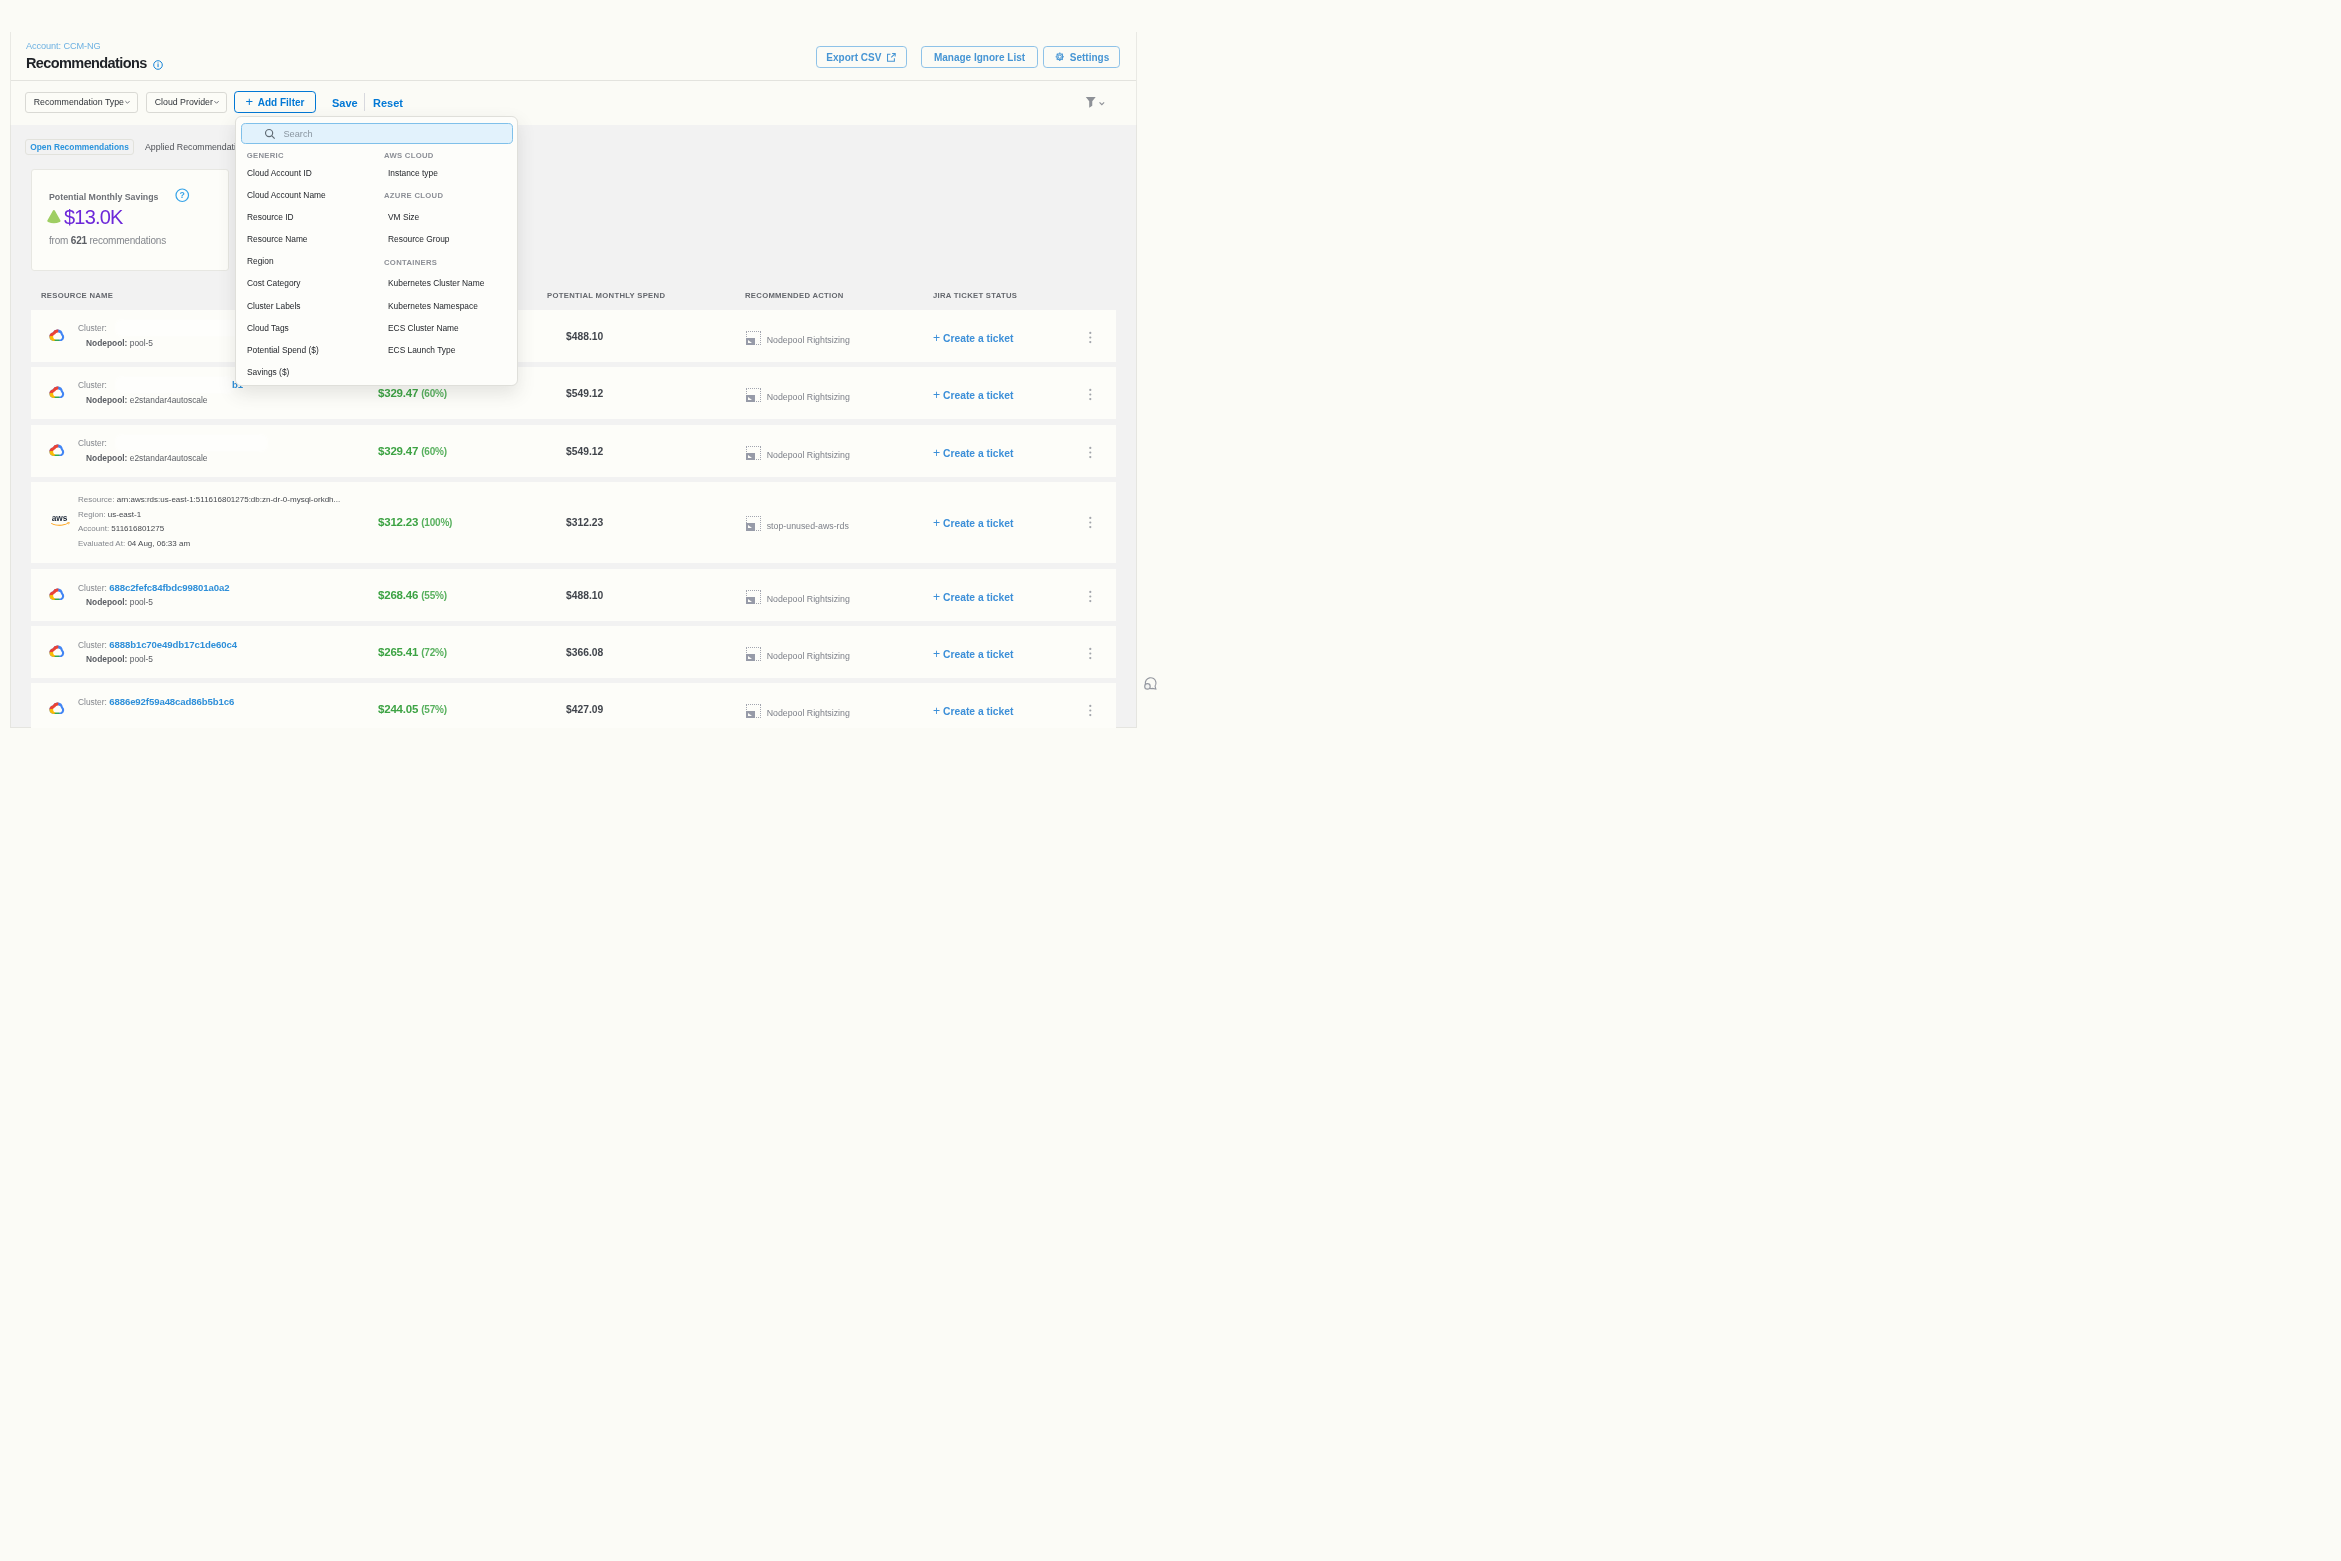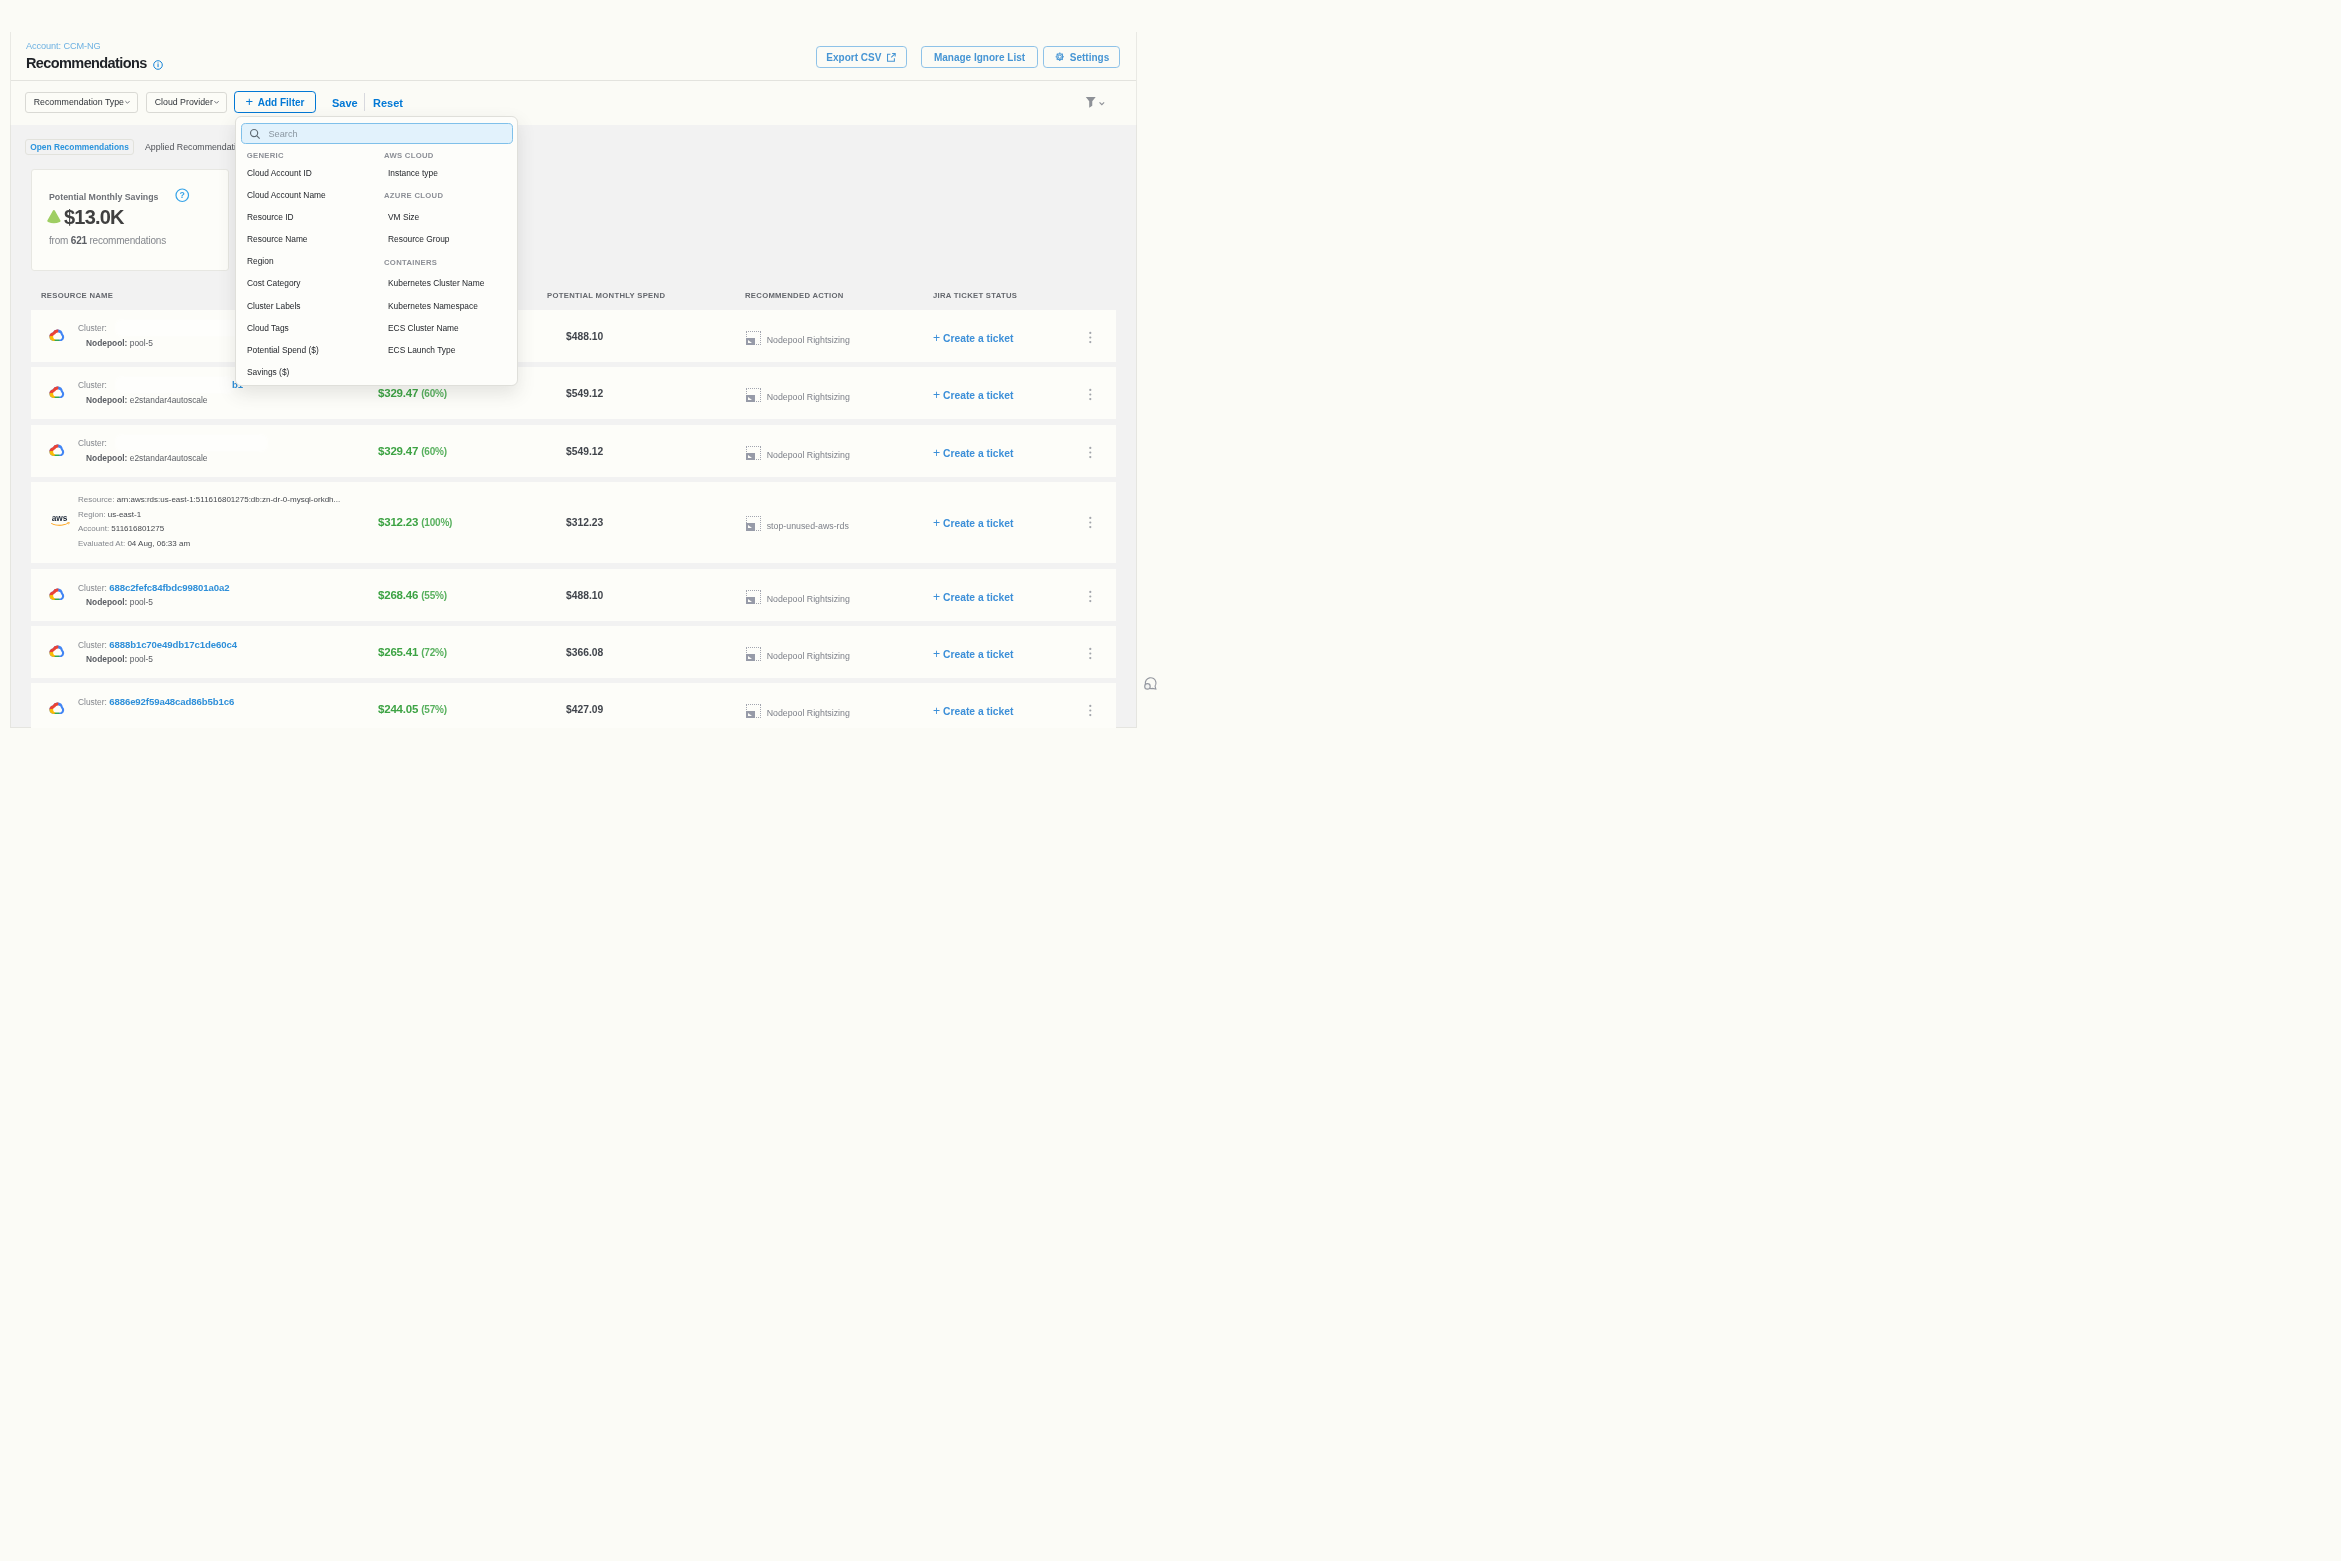--- a/index.html
+++ b/index.html
@@ -34,21 +34,21 @@
   .dots { position:absolute; left:1057px; }
   .redact { position:absolute; background:#fefefc; border-radius:4.6px; box-shadow:0 0 3.1px 1.5px #fefefc; }
   .gcp { position:absolute; left:17.6px; }
   .plus { font-size:12.2px; font-weight:normal; }
   .al { position:absolute; left:47px; font-size:8px; color:#45484e; }
   .alab { color:#84878d; }
   .acticon { display:inline-block; width:15.3px; height:14.5px; border:1.2px dotted #a2a5af; position:relative; }
   .acticon::before { content:""; position:absolute; left:-1.2px; bottom:-1.2px; width:9.2px; height:7.7px; background:#979ba8; }
   .acticon::after { content:""; position:absolute; left:1.1px; bottom:1.1px; width:0; height:0; border-left:4.2px solid #fdfdf9; border-top:3.4px solid transparent; }
   #panel { left:235px; top:116px; width:283px; height:270px; background:#fdfdfa; border:0.8px solid #dfdfda; border-radius:6.1px; box-shadow:0 7.7px 18.4px rgba(60,60,60,0.13); }
-  #search { position:absolute; left:5.4px; top:6.1px; width:272px; height:21.4px; background:#e2f2fc; border:1.1px solid #7fc0ea; border-radius:4.6px; display:flex; align-items:center; padding-left:7px; gap:6.9px; }
+  #search { position:absolute; left:5.4px; top:6.1px; width:272px; height:21.4px; background:#e2f2fc; border:1.1px solid #7fc0ea; border-radius:4.6px; display:flex; align-items:center; padding-left:22px; gap:6.9px; }
   #ph { font-size:9.2px; color:#8a96a0; }
   .phead { position:absolute; font-size:7.7px; font-weight:bold; color:#8c8f96; letter-spacing:0.3px; }
   .pitem { position:absolute; font-size:8.4px; color:#23262b; }
 </style>
 </head>
 <body>
 <div id="page">
 <svg width="0" height="0" style="position:absolute">
   <defs>
     <g id="gcp">
@@ -125,21 +125,21 @@
 
   <div class="abs" id="card"></div>
   <div class="abs" style="left:49px;top:192px;font-size:8.8px;font-weight:bold;color:#6e7177">Potential Monthly Savings</div>
   <svg class="abs" style="left:175px;top:188px" width="14.5" height="14.5" viewBox="0 0 19 19">
       <circle cx="9.5" cy="9.5" r="8.2" fill="none" stroke="#36a3e8" stroke-width="1.6"></circle>
       <text x="9.5" y="13.6" text-anchor="middle" font-size="11.5" font-weight="bold" fill="#36a3e8" font-family="Liberation Sans">?</text>
     </svg>
   <svg class="abs" style="left:47px;top:209px" width="13.8" height="14.5" viewBox="0 0 18 19">
       <path d="M9 3 L16 15.5 Q9 18.6 2 15.5 Z" fill="#9fce63" stroke="#9fce63" stroke-width="3.2" stroke-linejoin="round"></path>
     </svg>
-  <div class="abs" style="left:64px;top:206px;font-size:20px;font-weight:bold;color:#404040;letter-spacing:-0.8px">$13.0K</div>
+  <div class="abs" style="left:64px;top:206px;font-size:20px;font-weight:normal;color:#6d28d9;letter-spacing:-0.8px">$13.0K</div>
   <div class="abs" style="left:49px;top:235px;font-size:10px;color:#84878d;letter-spacing:-0.2px">from <b style="color:#5a5d63">621</b> recommendations</div>
 
   <div class="th" style="left:41px;">RESOURCE NAME</div>
   <div class="th" style="left:547px;">POTENTIAL MONTHLY SPEND</div>
   <div class="th" style="left:745px;">RECOMMENDED ACTION</div>
   <div class="th" style="left:933px;">JIRA TICKET STATUS</div>
 
   <div class="row" style="top:310px">
       <div class="rowin">
     <svg class="gcp" style="top:18.4px" width="18.4" height="14.5" viewBox="0 0 26 20">

